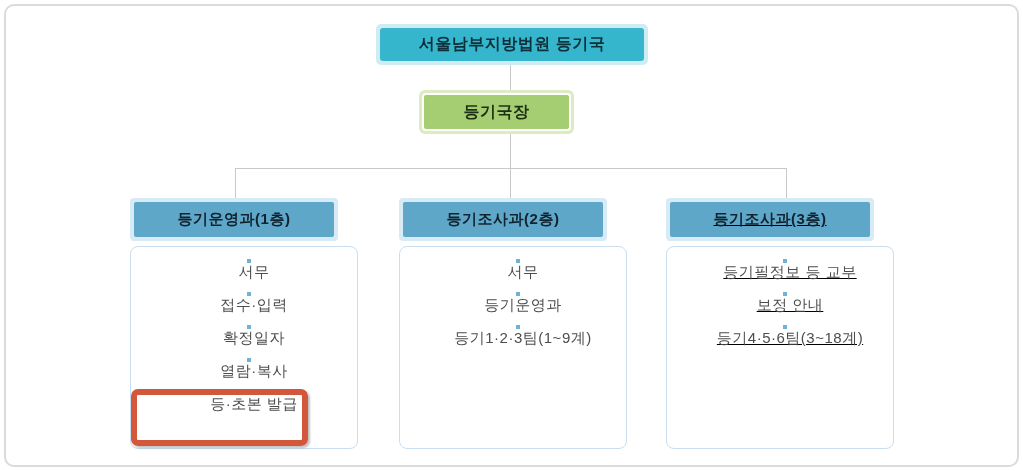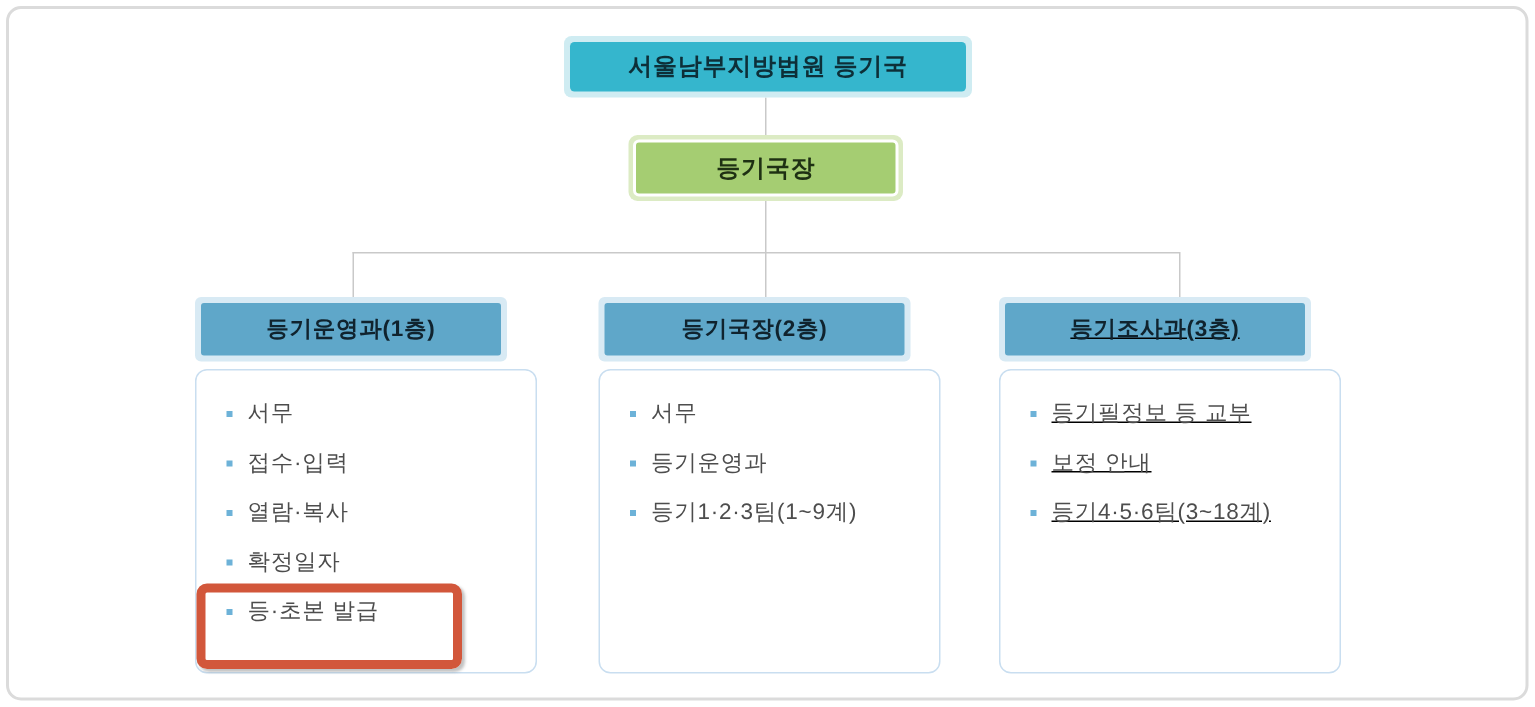--- a/index.html
+++ b/index.html
@@ -11,35 +11,35 @@
   .line{position:absolute;background:#c9c9c9;}
 
   
   .root-box{position:absolute;left:376px;top:24px;width:272px;height:41px;
     background:#cfecf2;border-radius:5px;padding:4px;box-sizing:border-box;}
   .root-box-inner{width:100%;height:100%;background:#35b6cd;border-radius:3px;
     display:flex;align-items:center;justify-content:center;
     font-size:16px;font-weight:bold;color:#0d2f38;letter-spacing:0.5px;}
 
   
-  .director-box{position:absolute;left:419px;top:90px;width:183px;height:44px;
+  .director-box{position:absolute;left:419px;top:90px;width:155px;height:44px;
     background:#dcebc4;border-radius:6px;padding:3px;box-sizing:border-box;font-family:Liberation Serif, serif;}
   .director-box-inner{width:100%;height:100%;box-sizing:border-box;border:2px solid #ffffff;
     background:#a5cd72;border-radius:4px;display:flex;align-items:center;justify-content:center;
     font-size:16px;font-weight:bold;color:#1e3013;letter-spacing:0.5px;}
 
   
   .dept-header{position:absolute;top:198px;width:208px;height:43px;
     background:#d8eaf4;border-radius:4px;padding:4px;box-sizing:border-box;}
   .dept-header-inner{width:100%;height:100%;background:#5fa7c9;border-radius:2px;
     display:flex;align-items:center;justify-content:center;
     font-size:15px;font-weight:bold;color:#10232e;letter-spacing:0.5px;}
   .dept-list{position:absolute;top:246px;width:228px;height:203px;box-sizing:border-box;
     background:#ffffff;border:1px solid #c9def0;border-radius:8px;padding-top:12px;}
-  .list-item{height:33px;display:flex;align-items:center;padding-left:20px;}
+  .list-item{height:33px;display:flex;align-items:center;padding-left:20px;flex-direction:column;}
   .bullet{width:4px;height:4px;background:#6db2d8;margin-right:10px;flex:none;}
   .item-label{font-size:15px;color:#4d4d4d;letter-spacing:0.5px;}
 
   .col-1{left:130px;} .col-2{left:399px;} .col-3{left:666px;text-decoration:underline;}
 
   
   .highlight-rect{position:absolute;left:131px;top:389px;width:177px;height:57px;
     box-sizing:border-box;border:6px solid #d2573b;border-radius:7px;
     box-shadow:2px 2px 2px rgba(120,120,120,0.45);z-index:5;background:transparent;}
 </style>
@@ -71,34 +71,34 @@
     <div class="list-item">
       <span class="bullet"></span>
       <span class="item-label">서무</span>
     </div>
     <div class="list-item">
       <span class="bullet"></span>
       <span class="item-label">접수·입력</span>
     </div>
     <div class="list-item">
       <span class="bullet"></span>
-      <span class="item-label">열람·복사</span>
+      <span class="item-label">확정일자</span>
     </div>
     <div class="list-item">
       <span class="bullet"></span>
-      <span class="item-label">확정일자</span>
+      <span class="item-label">열람·복사</span>
     </div>
     <div class="list-item">
       <span class="bullet"></span>
       <span class="item-label">등·초본 발급</span>
     </div>
   </div>
 
   <div class="dept-header col-2">
-    <div class="dept-header-inner">등기국장(2층)</div>
+    <div class="dept-header-inner">등기조사과(2층)</div>
   </div>
   <div class="dept-list col-2">
     <div class="list-item">
       <span class="bullet"></span>
       <span class="item-label">서무</span>
     </div>
     <div class="list-item">
       <span class="bullet"></span>
       <span class="item-label">등기운영과</span>
     </div>

